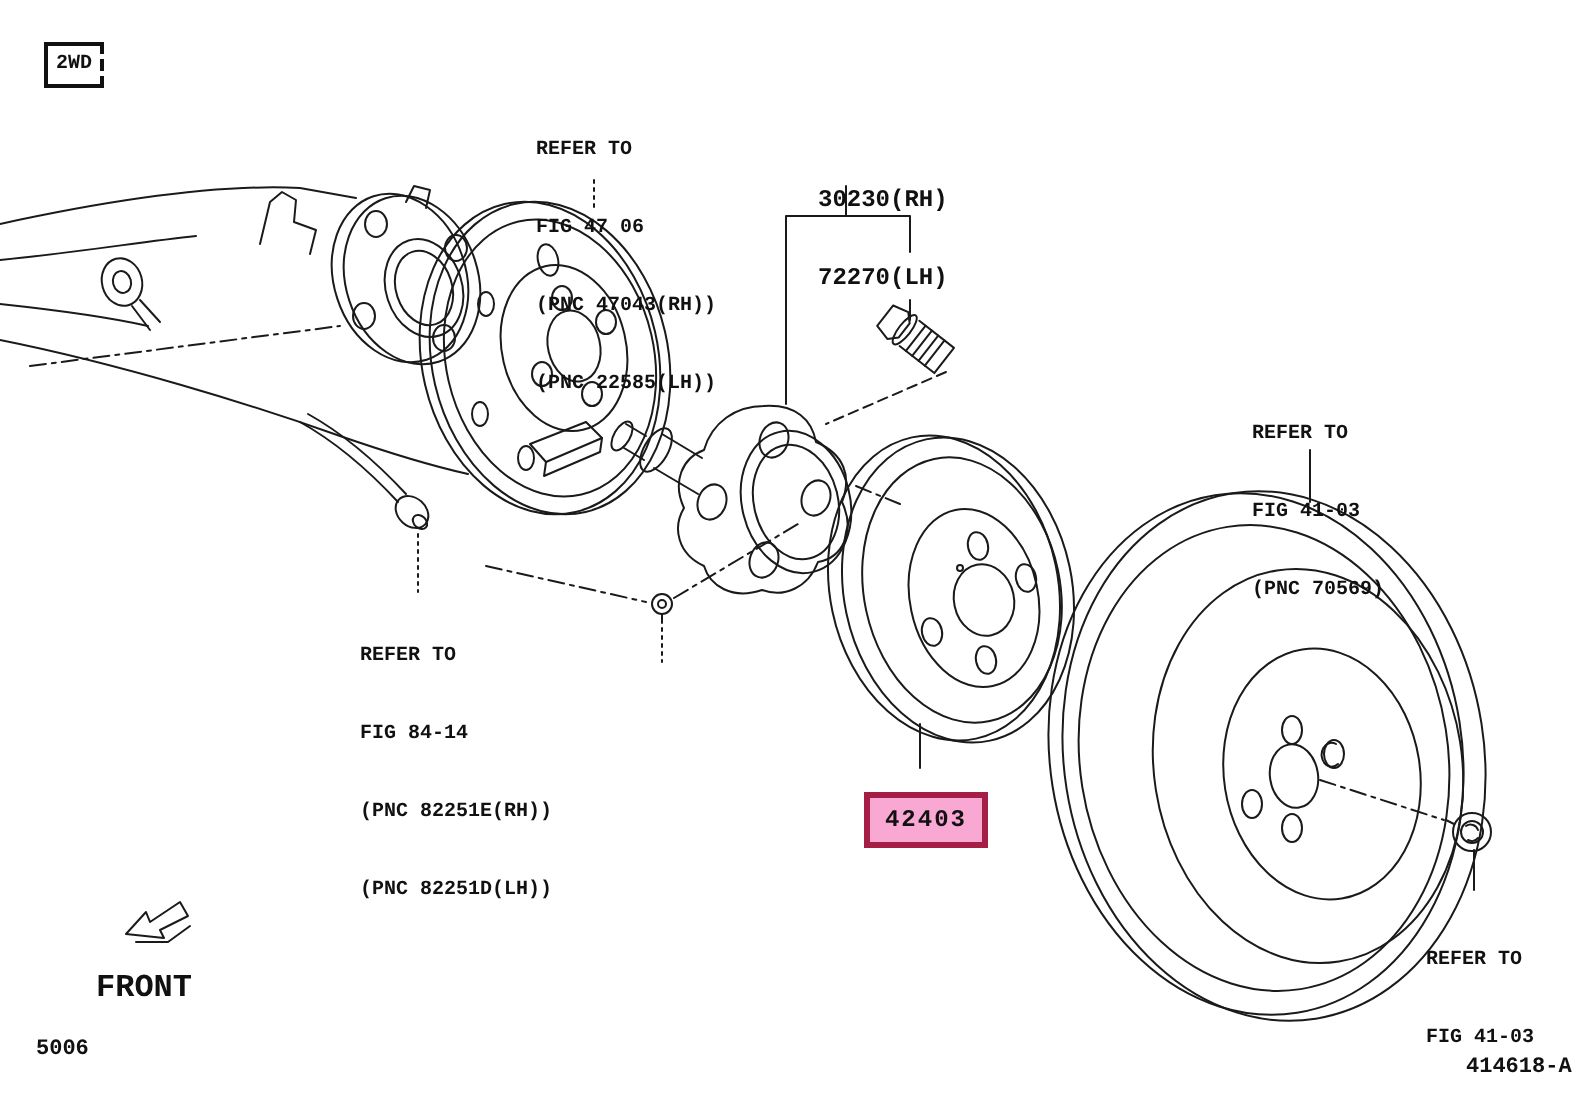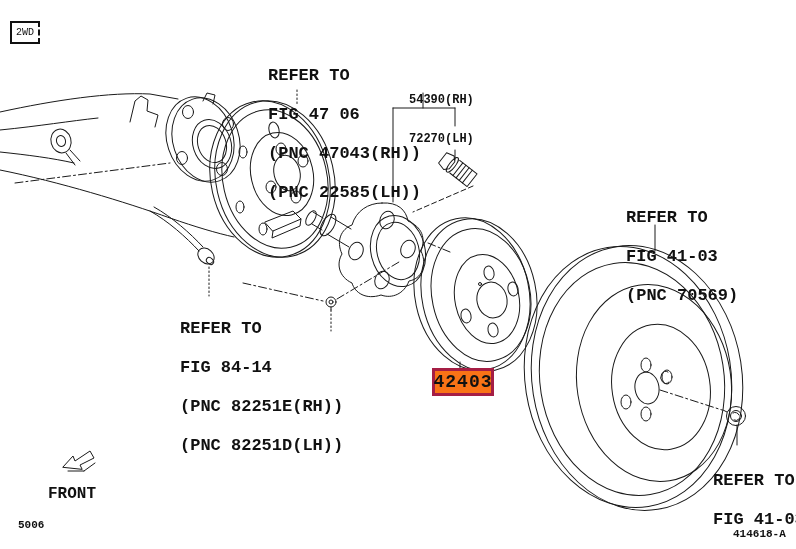--- a/index.html
+++ b/index.html
@@ -3,33 +3,33 @@
 <meta charset="utf-8">
 <style>
   html,body{margin:0;padding:0;background:#ffffff;}
   #stage{
     position:relative;width:796px;height:549px;background:#ffffff;
     font-family:"Liberation Mono","DejaVu Sans Mono",monospace;
     color:#111;overflow:hidden;
   }
   #stage svg{position:absolute;left:0;top:0;}
   .lbl{position:absolute;font-weight:bold;white-space:pre;}
-  .note{font-size:17px;line-height:13px;letter-spacing:0px;}
+  .note{font-size:10px;line-height:13px;letter-spacing:0px;}
   .pn{font-size:12px;line-height:13px;}
   .badge{
-    position:absolute;left:10px;top:21px;width:26px;height:19px;
+    position:absolute;left:22px;top:21px;width:26px;height:19px;
     border:2px solid #111;border-right-style:dashed;
     display:flex;align-items:center;justify-content:center;
-    font-size:10px;font-weight:normal;
+    font-size:10px;font-weight:bold;
   }
   .drumbox{
-    position:absolute;left:432px;top:368px;width:56px;height:22px;
-    border:3px solid #a51e45;background:#f97316;
+    position:absolute;left:432px;top:396px;width:56px;height:22px;
+    border:3px solid #a51e45;background:#f9a8d4;
     display:flex;align-items:center;justify-content:center;
-    font-size:18px;font-weight:bold;letter-spacing:1px;
+    font-size:12px;font-weight:bold;letter-spacing:1px;
   }
   .front{font-size:16px;line-height:11px;font-weight:bold;margin-top:16px;}
   .foot{font-size:11px;line-height:12px;font-weight:bold;}
 </style>
 </head>
 <body>
 
 <div id="stage">
 
   <svg width="796" height="549" viewBox="0 0 796 549">
@@ -199,21 +199,21 @@
     <div>(PNC 82251D(LH))</div>
   </div>
 
   <div class="lbl note" style="left:713px;top:448px;">
     <div>REFER TO</div>
     <div>FIG 41-03</div>
     
   </div>
 
   <div class="lbl pn" style="left:409px;top:68px;">
-    <div>54390(RH)</div>
+    <div>30230(RH)</div>
     <div>72270(LH)</div>
   </div>
 
 
 
   <div class="drumbox">42403</div>
 
   <div class="lbl front" style="left:48px;top:473px;">FRONT</div>
 
   <div class="lbl foot" style="left:18px;top:519px;">5006</div>

